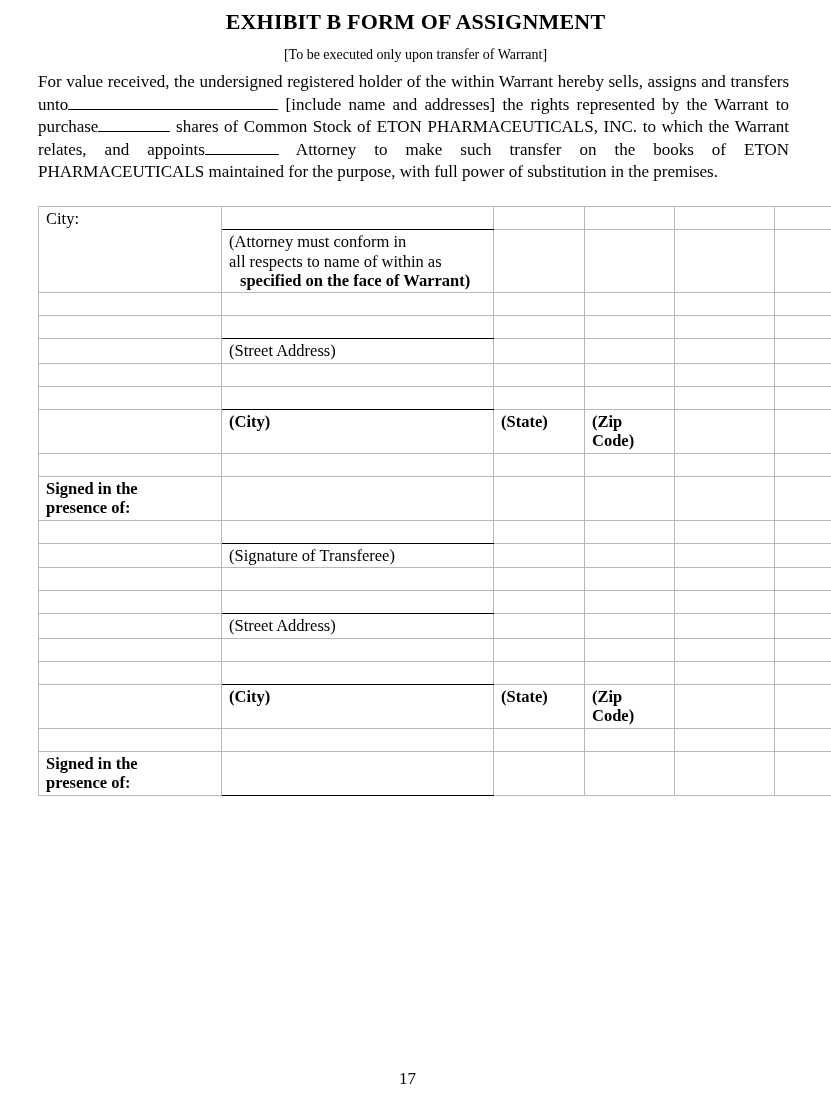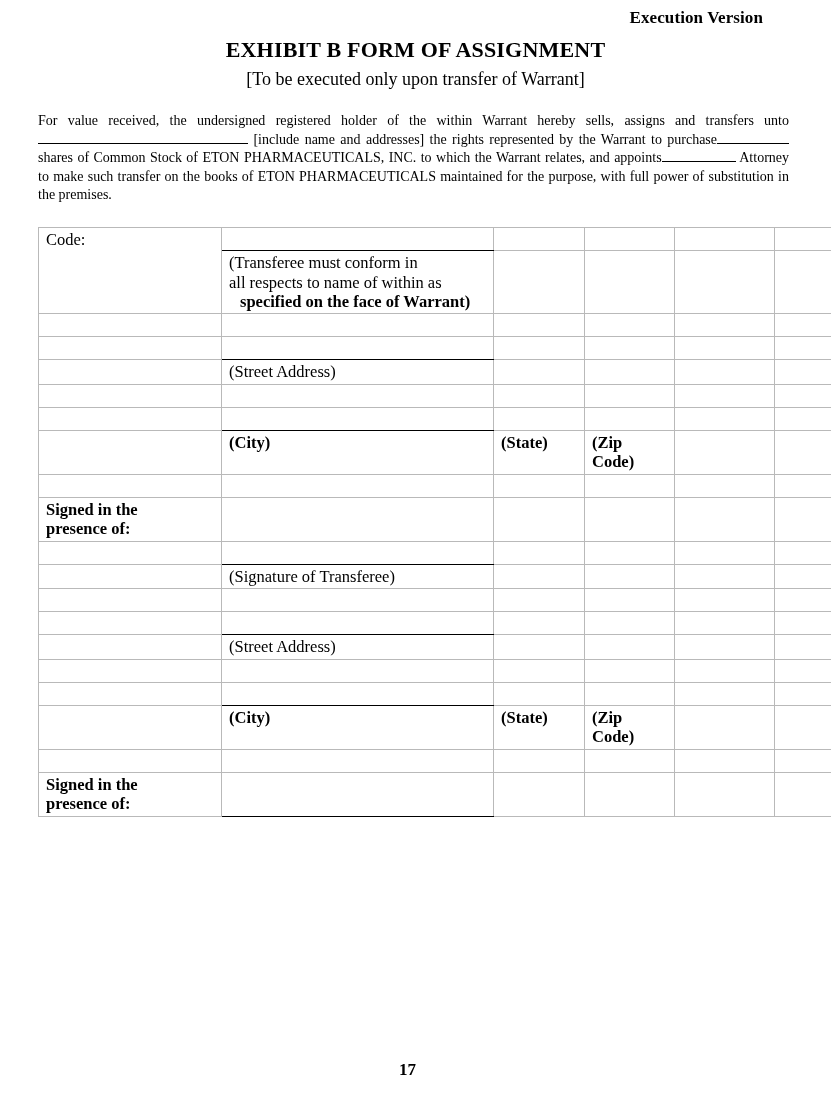--- a/index.html
+++ b/index.html
@@ -31,27 +31,27 @@
   }
   .doc-title {
     text-align: center;
     font-weight: bold;
     font-size: 22px;
     margin-top: 9px;
     letter-spacing: 0.2px;
   }
   .doc-subtitle {
     text-align: center;
-    font-size: 18px;
-    margin-top: 6px;
+    font-size: 14px;
+    margin-top: 12px;
   }
   .body-para {
-    font-size: 14px;
+    font-size: 17px;
     text-align: justify;
-    margin-top: 22px;
+    margin-top: 8px;
     line-height: 1.33;
     padding-right: 4px;
   }
   .blank-line {
     display: inline-block;
     border-bottom: 1px solid #000;
     vertical-align: baseline;
   }
   .bl-long { width: 210px; }
   .bl-mid  { width: 72px; }
@@ -86,29 +86,27 @@
   .cell-sig { line-height: 1.2; }
   .indent-1 { padding-left: 11px; font-weight: bold; }
 
   .page-number {
     position: absolute;
     left: 0;
     right: 16px;
     top: 1060px;
     text-align: center;
     font-size: 17px;
-    font-weight: bold;
   }
 </style>
 </head>
 <body>
 
 <div class="page">
 
-  <div class="exec-version">Execution Version</div>
 
   <div class="doc-title">EXHIBIT B FORM OF ASSIGNMENT</div>
 
   <div class="doc-subtitle">[To be executed only upon transfer of Warrant]</div>
 
   <div class="body-para">
     <span>For value received, the undersigned registered holder of the within Warrant hereby sells, assigns and transfers unto</span><span class="blank-line bl-long"></span>
     <span>[include name and addresses] the rights represented by the Warrant to purchase</span><span class="blank-line bl-mid"></span>
     <span>shares of Common Stock of ETON PHARMACEUTICALS, INC. to which the Warrant relates, and appoints</span><span class="blank-line bl-short"></span>
     <span>Attorney to make such transfer on the books of ETON PHARMACEUTICALS maintained for the purpose, with full power of substitution in the premises.</span>
@@ -119,31 +117,31 @@
       <col class="c1">
         <col class="c2">
         <col class="c3">
         <col class="c4">
         <col class="c5">
         <col class="c6">
     </colgroup>
     <tbody>
 
       <tr>
-        <td rowspan="2">Code:</td>
+        <td rowspan="2">City:</td>
         <td class="ul-bottom"></td>
         <td></td>
         <td></td>
         <td></td>
         <td></td>
       </tr>
 
       <tr>
         <td class="cell-sig">
-          <div>(Transferee must conform in</div>
+          <div>(Attorney must conform in</div>
           <div>all respects to name of within as</div>
           <div class="indent-1">specified on the face of Warrant)</div>
         </td>
         <td></td>
         <td></td>
         <td></td>
         <td></td>
       </tr>
 
       <tr>

